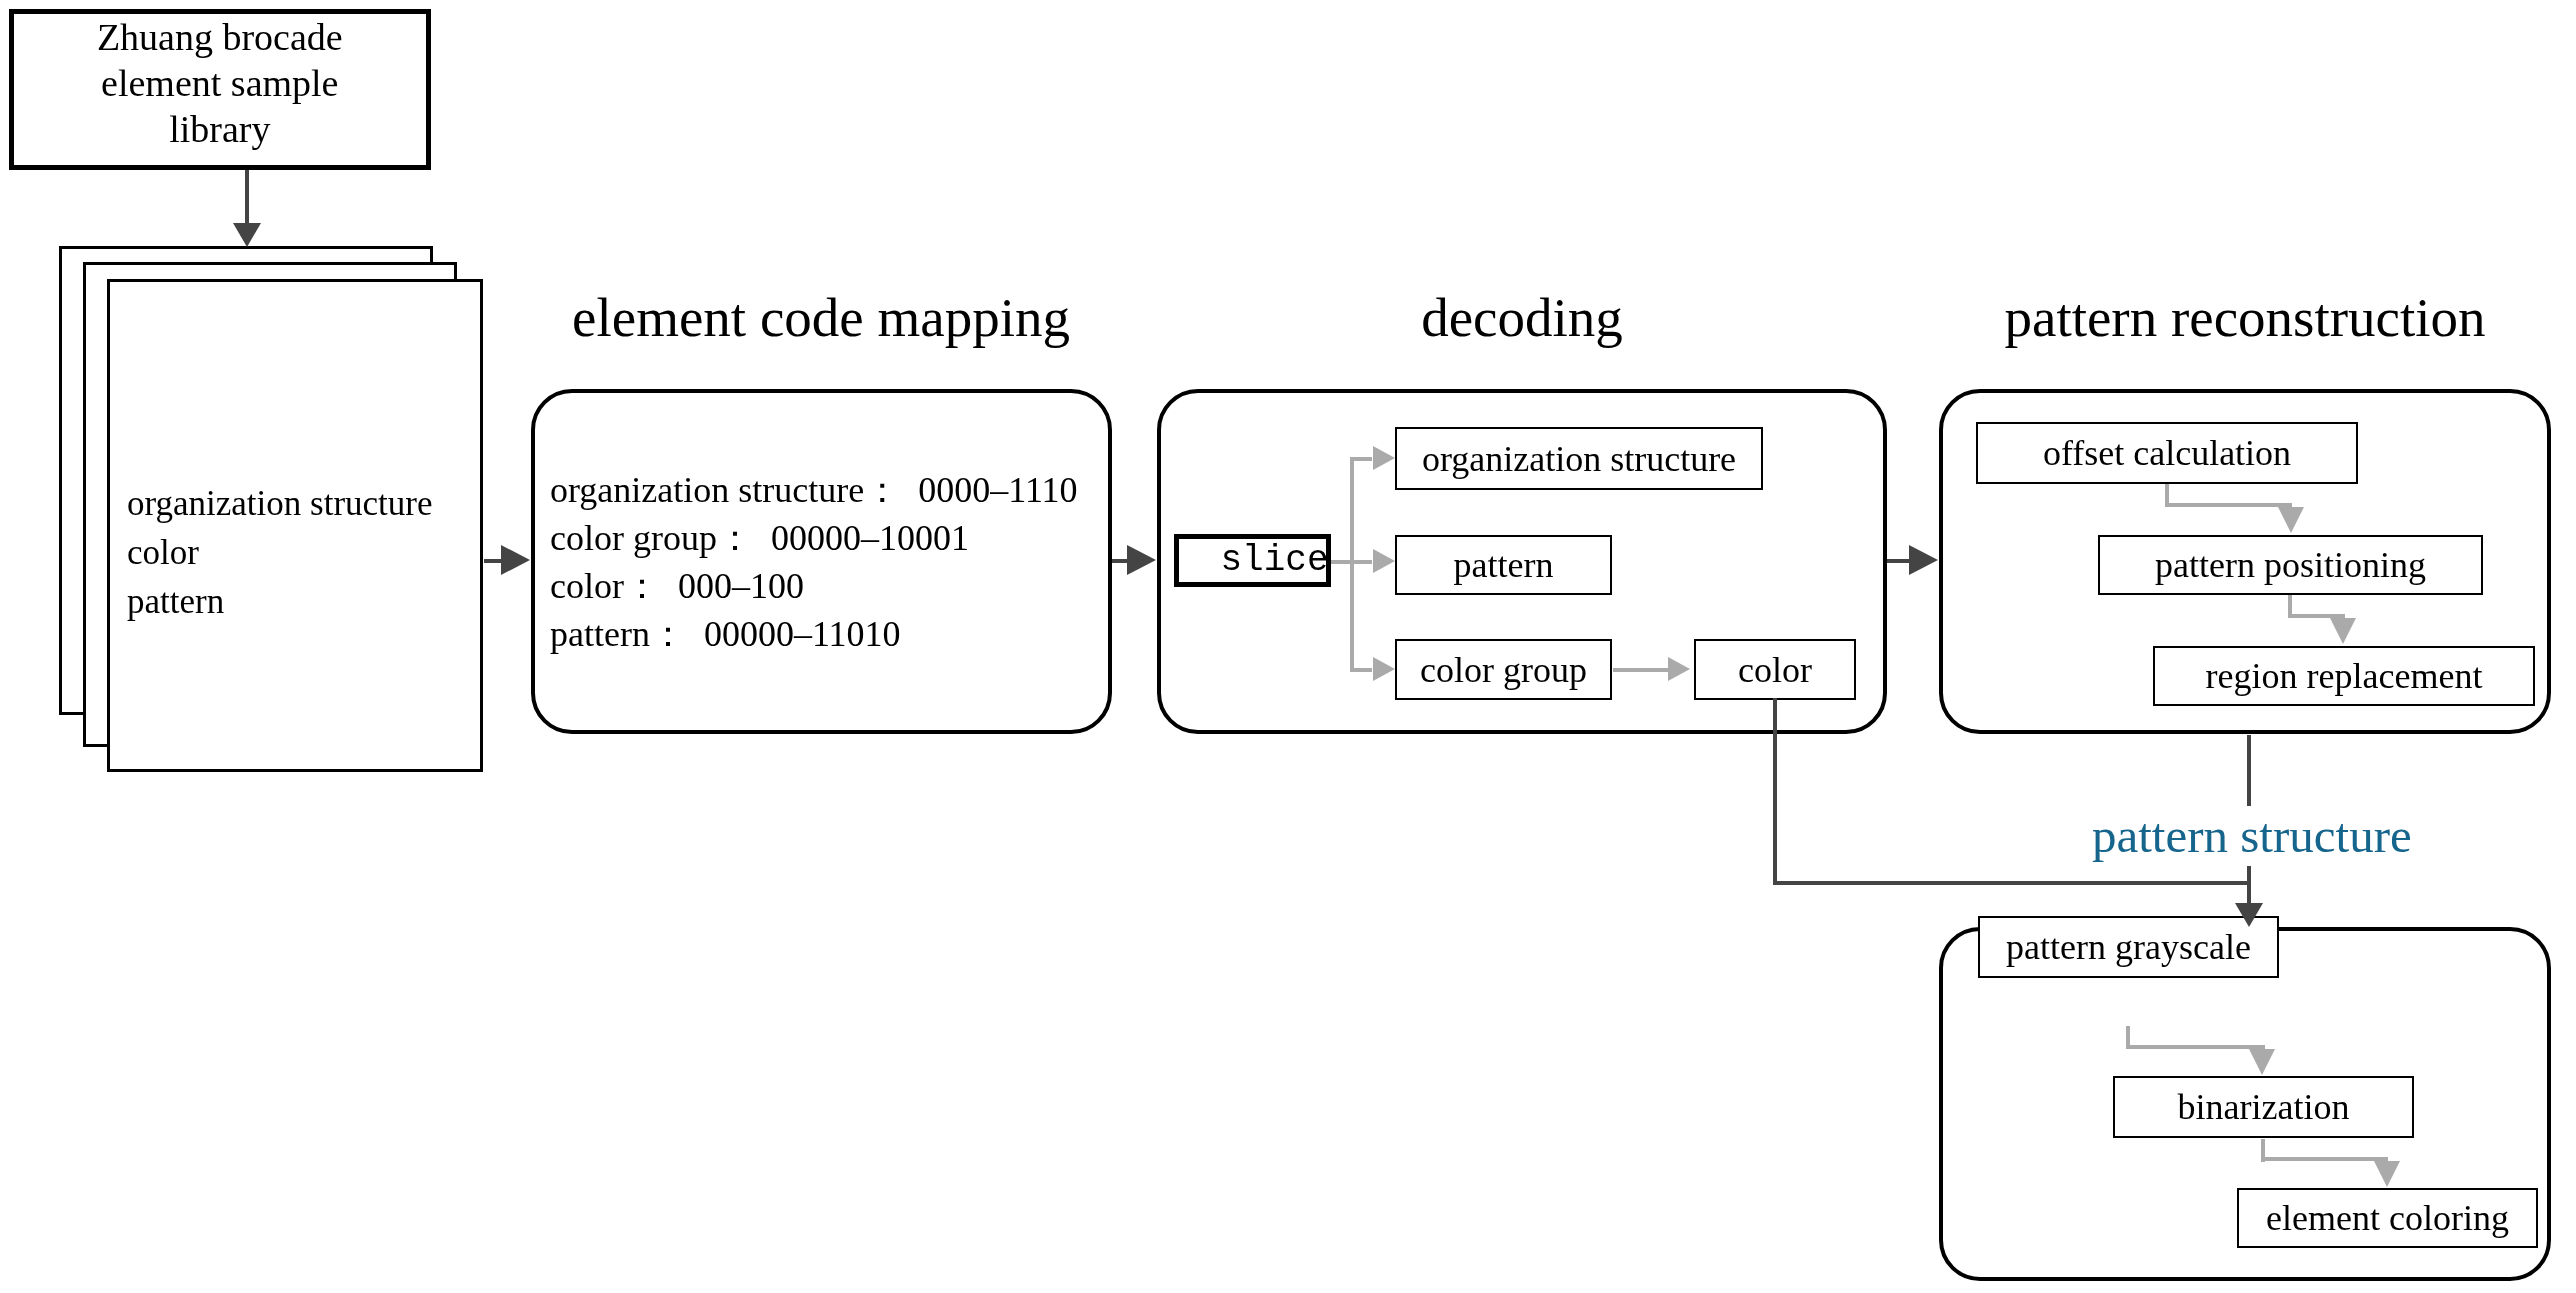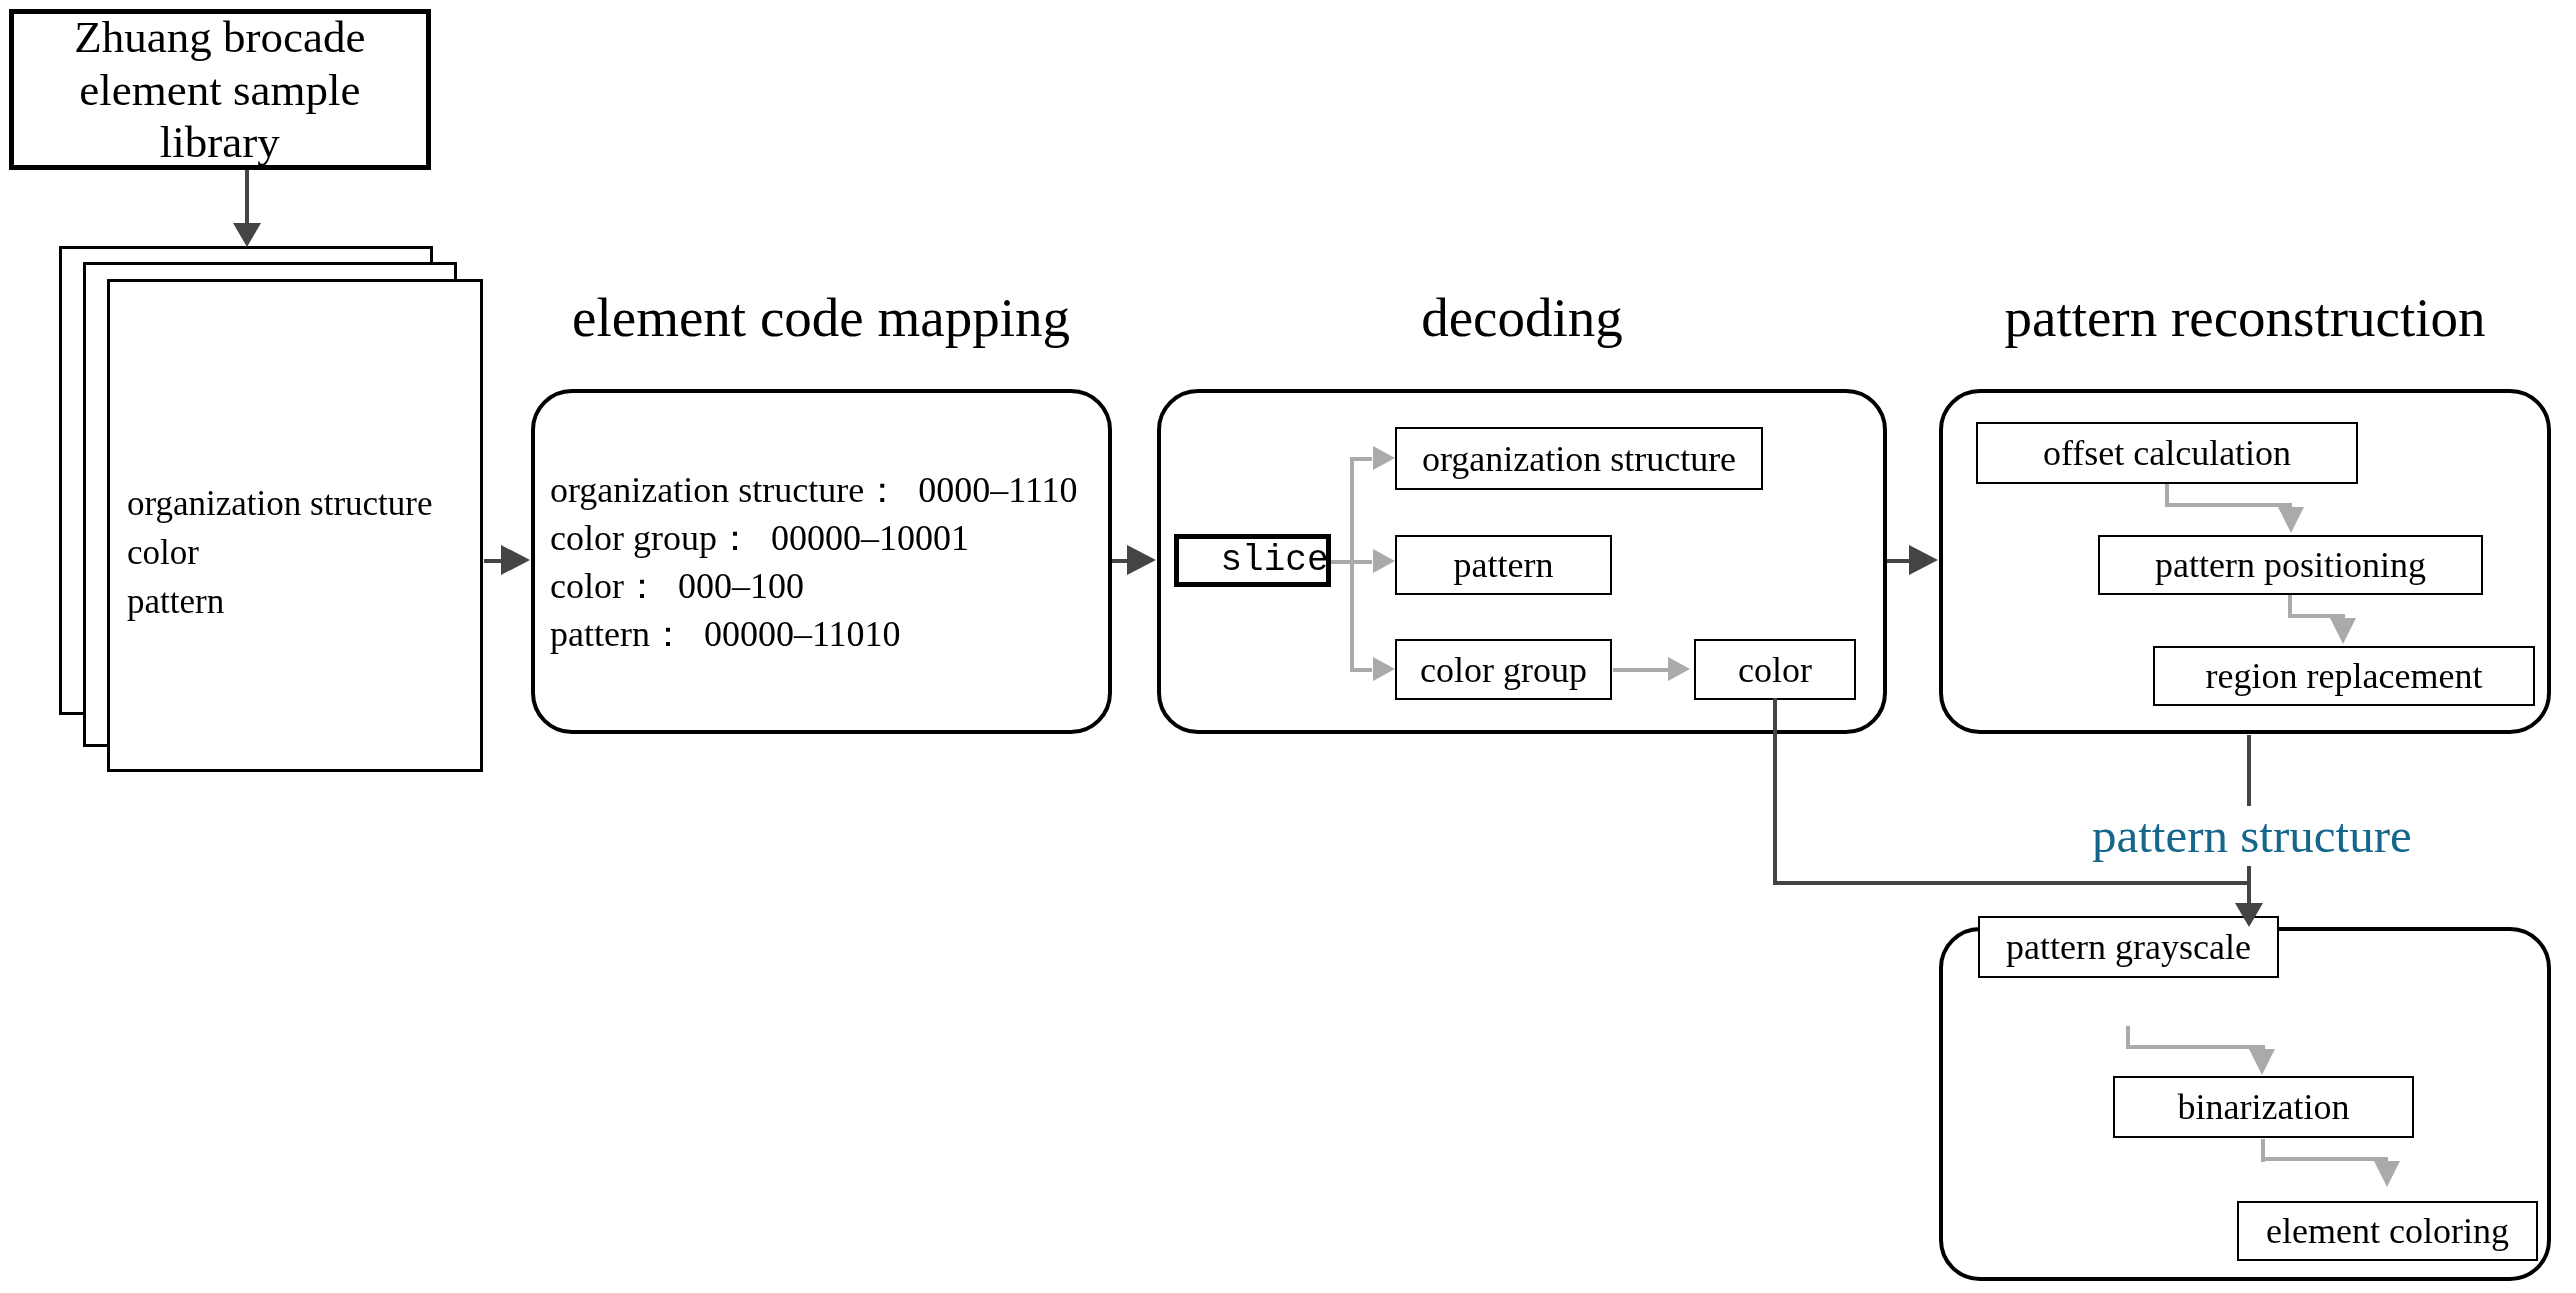--- a/index.html
+++ b/index.html
@@ -26,22 +26,22 @@
   .d-right{border-top:15.7px solid transparent;border-bottom:15.7px solid transparent;border-left:29.5px solid #444444;}
   
   .g-right{border-top:12.6px solid transparent;border-bottom:12.6px solid transparent;border-left:22.6px solid #aaaaaa;}
   .g-down{border-left:13px solid transparent;border-right:13px solid transparent;border-top:26px solid #aaaaaa;}
   .pages-text{position:absolute;font-size:35px;line-height:49px;white-space:nowrap;}
   .maplines{
     position:absolute;display:flex;flex-direction:column;justify-content:center;
     font-size:36px;line-height:48px;white-space:pre;
   }
   .libbox{
-    display:flex;flex-direction:column;align-items:center;justify-content:space-between;
-    text-align:center;font-size:45px;line-height:46px;border-width:5px;
+    display:flex;flex-direction:column;align-items:center;justify-content:flex-start;
+    text-align:center;font-size:38px;line-height:46px;border-width:5px;
   }
   .slicebox{
     position:absolute;background:#fff;border:5px solid #000;box-sizing:border-box;
     display:flex;align-items:center;justify-content:center;
     font-family:"Liberation Mono","DejaVu Sans Mono",monospace;font-size:36px;
   }
   .coloring-label{
     position:absolute;background:#ffffff;color:#15658c;
     font-size:49px;line-height:60px;text-align:center;white-space:nowrap;
   }
@@ -107,21 +107,21 @@
     <span>region replacement</span>
   </div>
 
   <div class="rbox" style="left:1939px;top:927px;width:612px;height:354px;"></div>
   <div class="small" style="left:1978px;top:916px;width:301px;height:62px;">
     <span>pattern grayscale</span>
   </div>
   <div class="small" style="left:2113px;top:1076px;width:301px;height:62px;">
     <span>binarization</span>
   </div>
-  <div class="small" style="left:2237px;top:1188px;width:301px;height:60px;margin-top:13px;">
+  <div class="small" style="left:2237px;top:1188px;width:301px;height:60px;">
     <span>element coloring</span>
   </div>
 
   <div class="dline" style="left:245px;top:170px;width:4.4px;height:54px;"></div>
   <div class="tri d-down" style="left:233px;top:223px;"></div>
 
   <div class="dline" style="left:484px;top:559px;width:17.6px;height:4.4px;"></div>
   <div class="tri d-right" style="left:501px;top:545px;"></div>
 
   <div class="dline" style="left:1112px;top:559px;width:17px;height:4.4px;"></div>

